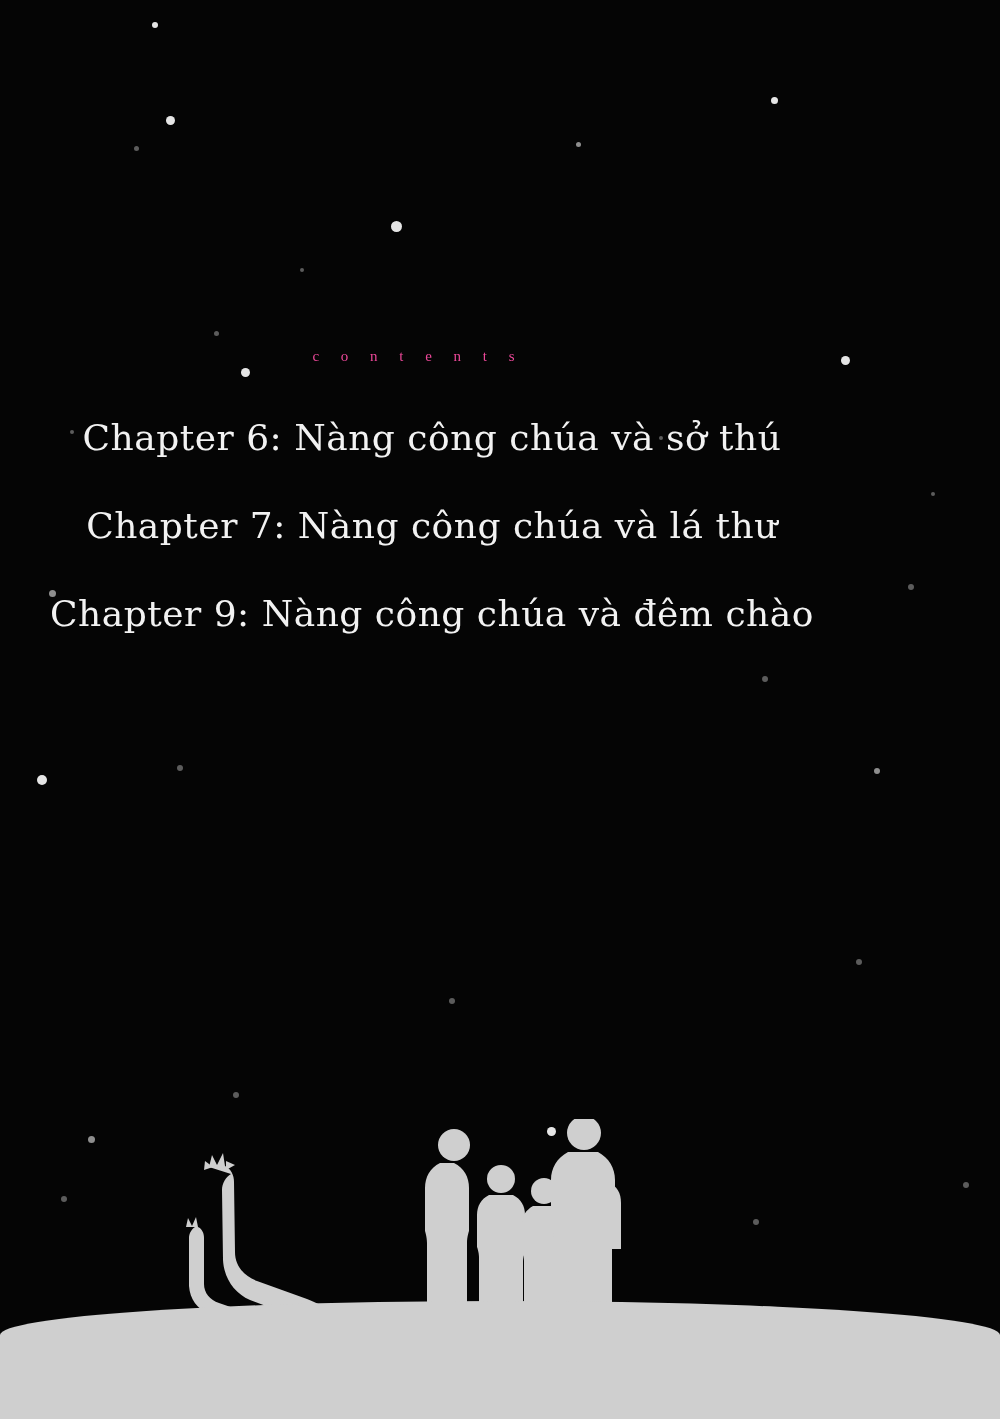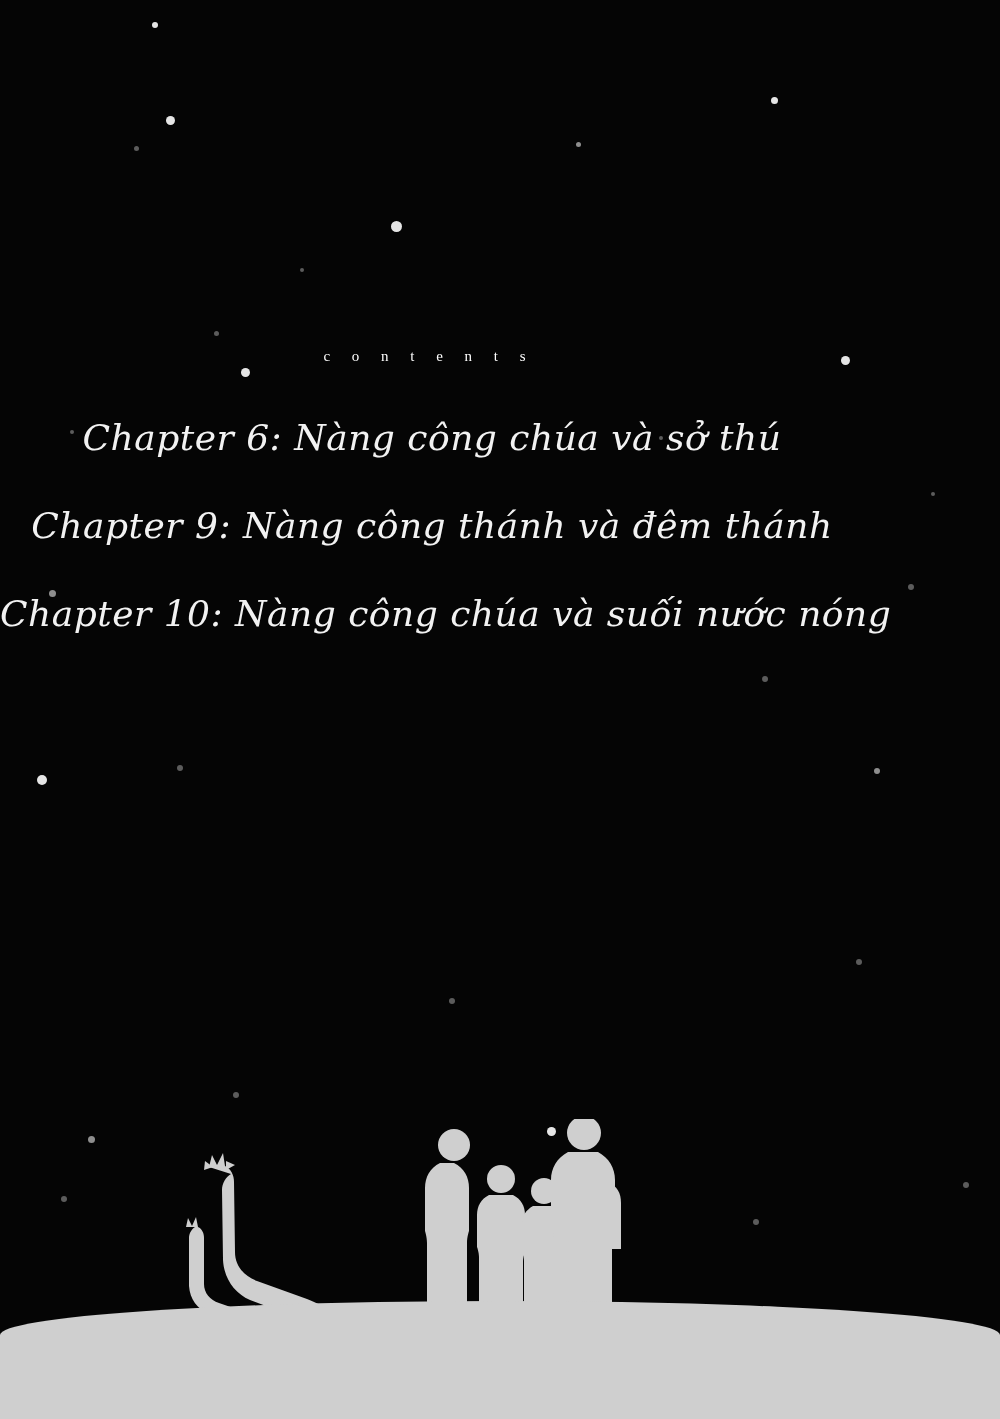--- a/index.html
+++ b/index.html
@@ -22,38 +22,37 @@
     border-radius: 50%;
     opacity: 0.9;
   }
   .star.dim { opacity: 0.55; }
   .star.faint { opacity: 0.35; }
 
   
   .contents-label {
     position: absolute;
     top: 348px;
-    left: 12px;
+    left: 1px;
     width: 825px;
     text-align: center;
-    color: #ffffff;
+    color: #ec4899;
     font-size: 15px;
     letter-spacing: 9px;
     font-family: "Liberation Serif", serif;
     text-indent: 9px;
   }
 
   
   .toc {
     position: absolute;
     top: 420px;
     left: 0;
     width: 864px;
     text-align: center;
-    font-style: italic;
   }
   .toc-item {
     color: #f2f2f2;
     font-family: "DejaVu Serif", serif;
     font-size: 36px;
     line-height: 1.0;
     letter-spacing: 0.5px;
     margin: 0 0 52px 0;
     white-space: nowrap;
     font-weight: 400;
@@ -110,22 +109,22 @@
     <div class="star faint" style="left:659px; top:436px; width:4px; height:4px;"></div>
     <div class="star faint" style="left:931px; top:492px; width:4px; height:4px;"></div>
     <div class="star faint" style="left:70px;  top:430px; width:4px; height:4px;"></div>
     <div class="star faint" style="left:487px; top:1281px; width:4px; height:4px;"></div>
   </div>
 
   <div class="contents-label">c o n t e n t s</div>
 
   <div class="toc">
     <div class="toc-item">Chapter 6: Nàng công chúa và sở thú</div>
-    <div class="toc-item">Chapter 9: Nàng công thánh và đêm thánh</div>
-    <div class="toc-item">Chapter 10: Nàng công chúa và suối nước nóng</div>
+    <div class="toc-item">Chapter 7: Nàng công chúa và lá thư</div>
+    <div class="toc-item">Chapter 9: Nàng công chúa và đêm chào</div>
   </div>
 
   <svg class="silhouettes" viewBox="0 0 1000 300" preserveAspectRatio="none">
 
     <g fill="#cfcfcf">
       <path d="M209,48 l3,-12 l5,10 l6,-12 l2,13
                c6,3 9,9 9,16
                l1,70
                c0,14 9,24 22,29
                l50,18

